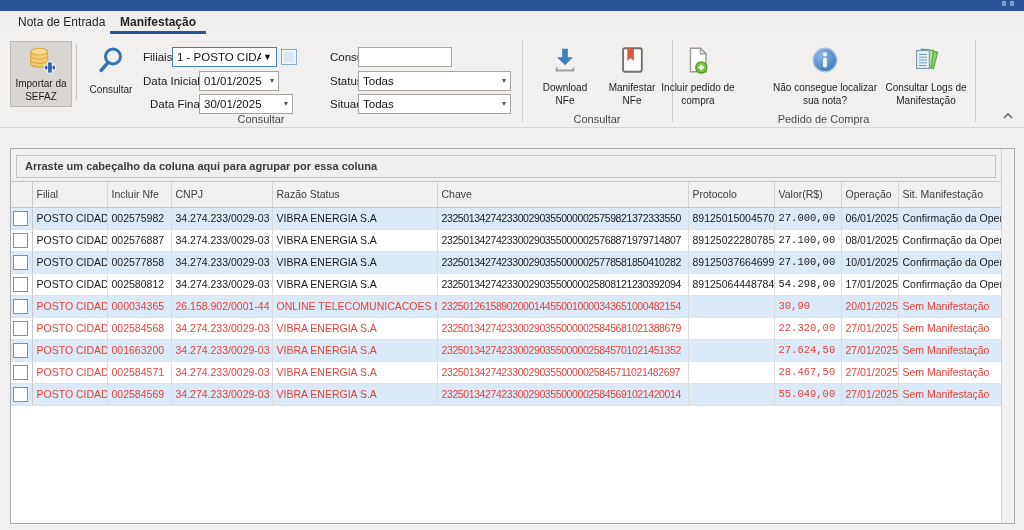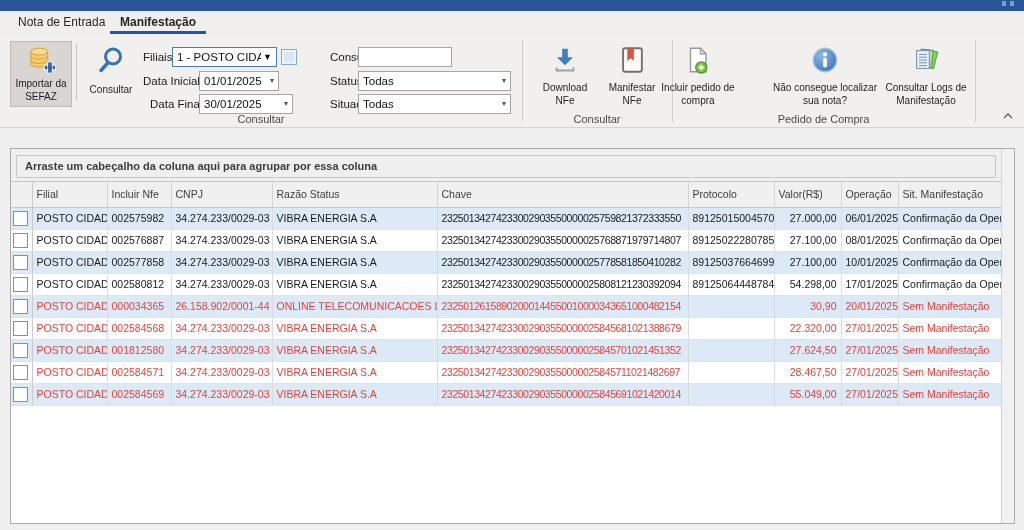--- a/index.html
+++ b/index.html
@@ -53,21 +53,21 @@
   #grid-viewport { position:absolute; left:0; top:32px; right:13px; bottom:0;
     background:#fff; border-top:1px solid #c6c6c6; overflow:hidden; }
   table#grid { border-collapse:collapse; table-layout:fixed; width:990px; font-size:10.5px; }
   #grid th { height:25px; background:#f0f0f0; font-weight:normal; color:#3d3d3d;
     text-align:left; padding:0 4px; border-right:1px solid #d4d4d4;
     border-bottom:1px solid #c9c9c9; white-space:nowrap; overflow:hidden; }
   #grid td { height:22px; padding:0 4px; color:#1a1a1a; border-right:1px solid #dcdcdc;
     border-bottom:1px solid #e3e3e3; white-space:nowrap; overflow:hidden; }
   #grid tr.alt td { background:#dce9f6; }
   #grid tr.alert td { color:#e2443c; }
-  #grid td.num { text-align:right; }
+  #grid td.num { text-align:left;font-family:Liberation Mono, monospace; }
   #grid td.chave { letter-spacing:-0.4px; }
   #grid td.selcell, #grid th.selcell { padding:0 2px; border-right:1px solid #c9c9c9; }
   .rowcheck { display:inline-block; width:15px; height:15px; border:1px solid #8e8e8e;
     background:#fff; vertical-align:middle; }
 </style>
 </head>
 <body>
 
 <div id="titlebar" class="abs">
   <span class="artifact" style="right:18px"></span>
@@ -321,21 +321,21 @@
               <td>VIBRA ENERGIA S.A</td>
               <td class="chave">23250134274233002903550000025845681021388679</td>
               <td></td>
               <td class="num">22.320,00</td>
               <td>27/01/2025</td>
               <td>Sem Manifestação</td>
             </tr>
             <tr class="alt alert">
               <td class="selcell"><span class="rowcheck"></span></td>
               <td>POSTO CIDADE</td>
-              <td>001812580</td>
+              <td>001663200</td>
               <td>34.274.233/0029-03</td>
               <td>VIBRA ENERGIA S.A</td>
               <td class="chave">23250134274233002903550000025845701021451352</td>
               <td></td>
               <td class="num">27.624,50</td>
               <td>27/01/2025</td>
               <td>Sem Manifestação</td>
             </tr>
             <tr class="alert">
               <td class="selcell"><span class="rowcheck"></span></td>

